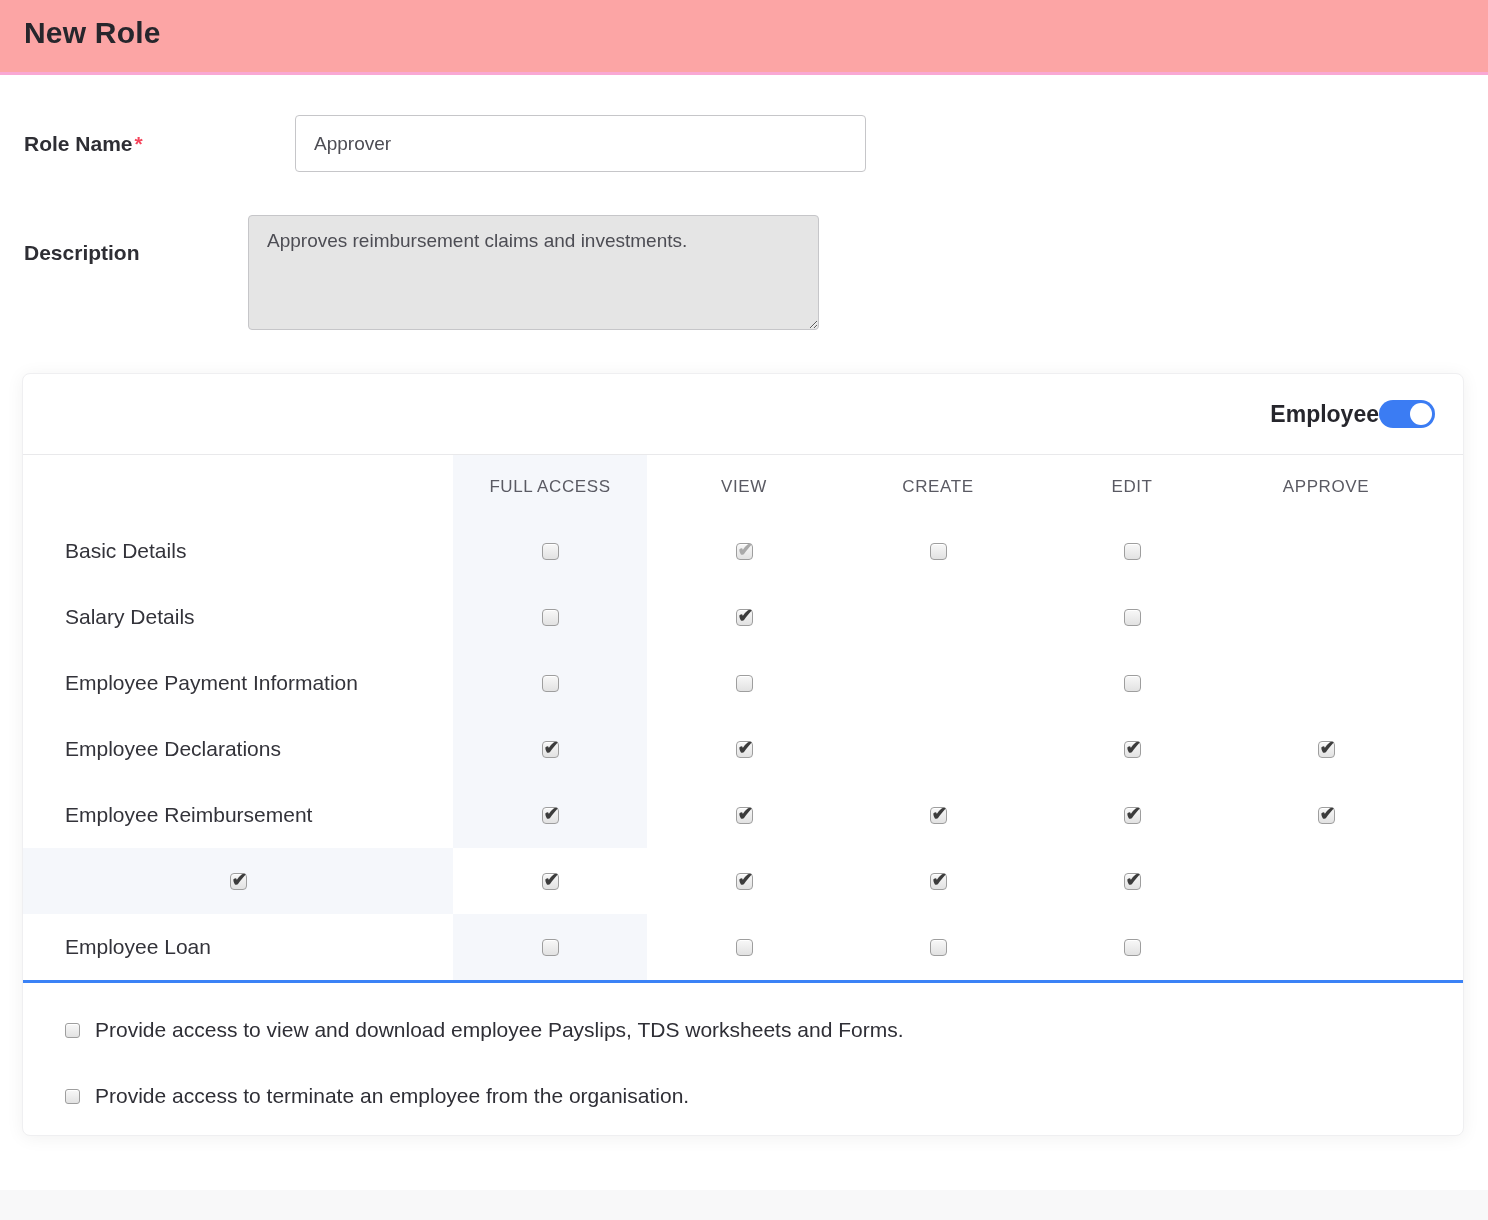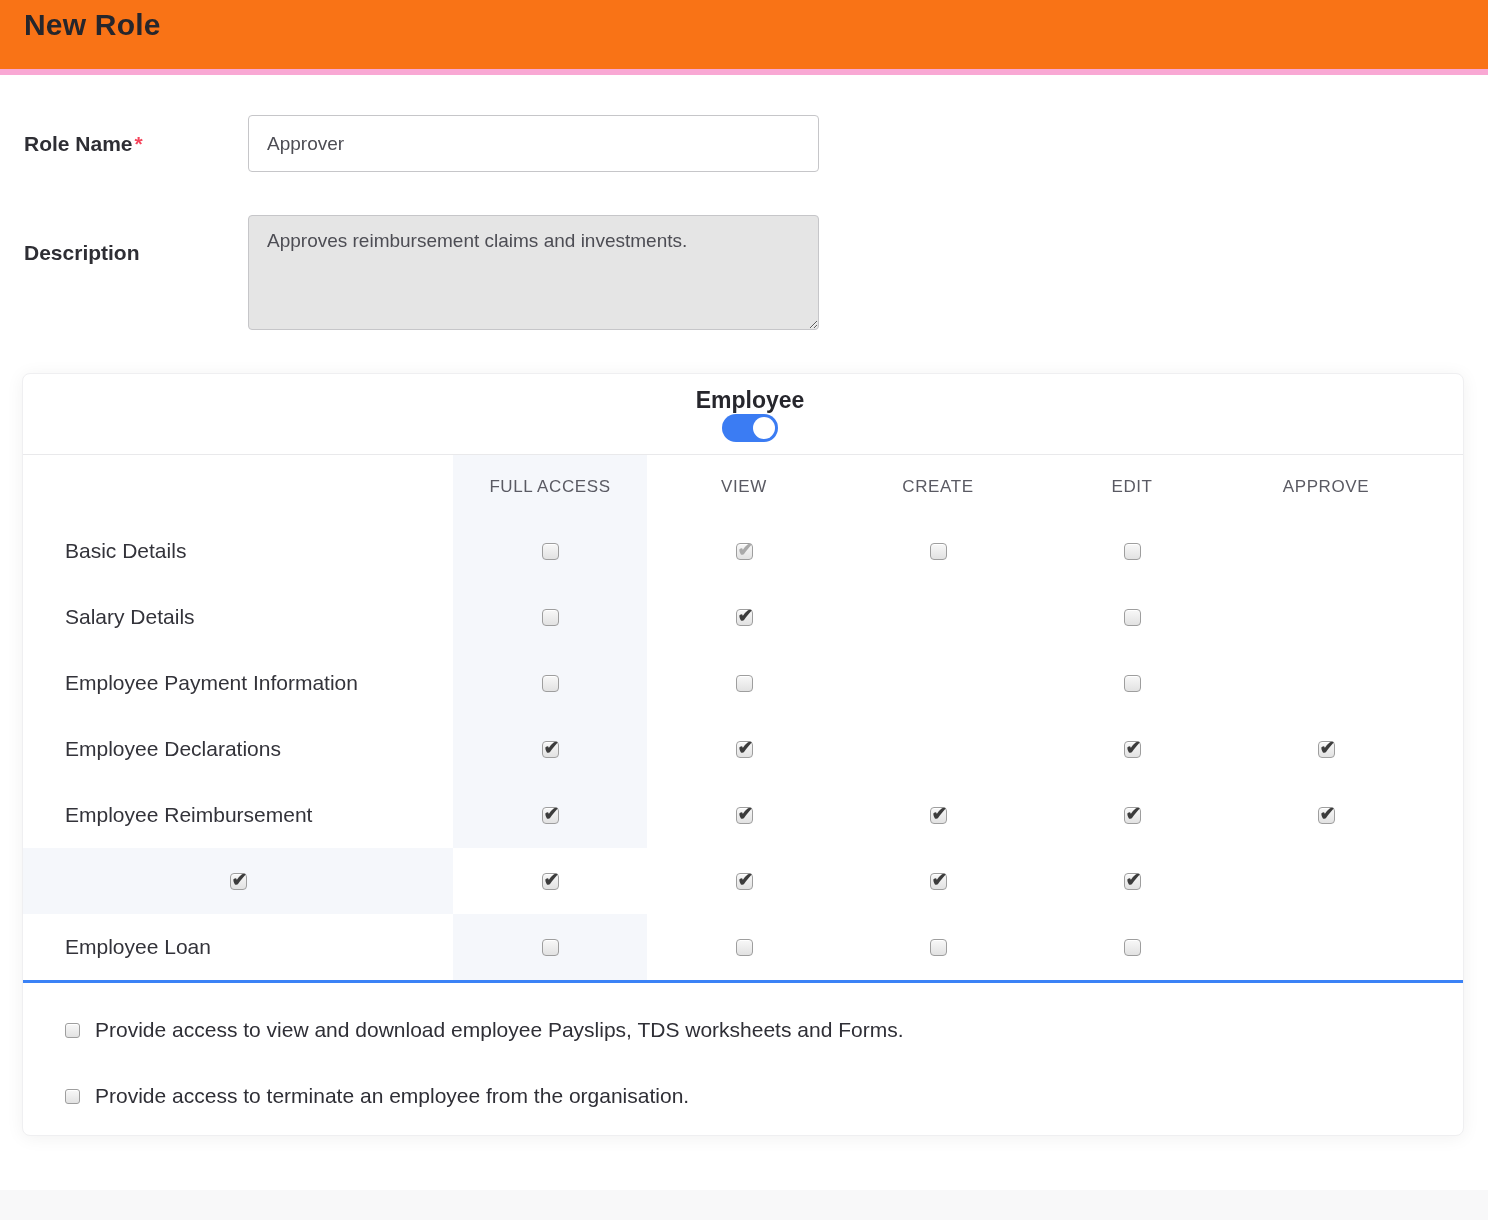--- a/index.html
+++ b/index.html
@@ -6,24 +6,24 @@
   html,body { width:1488px; height:1220px; }
   body {
     font-family:"Liberation Sans", sans-serif;
     background:#ffffff;
     color:#2e2e34;
     position:relative;
     overflow:hidden;
   }
   
   .page-header {
-    padding:8px 24px 0 24px;
+    padding:16px 24px 0 24px;
     height:75px;
-    border-bottom:6px solid #f9a8d4;
-    background:#f97316;
+    border-bottom:3px solid #f9a8d4;
+    background:#fca5a5;
   }
   .page-title {
     font-size:30px;
     font-weight:600;
     color:#26262c;
     letter-spacing:0.2px;
   }
   
   .form-section { padding-top:40px; background:#fff; }
   .form-row { display:flex; margin-bottom:43px; }
@@ -40,20 +40,21 @@
   .text-input {
     width:571px; height:57px;
     border:1px solid #c6c6c9;
     border-radius:4px;
     font-family:"Liberation Sans", sans-serif;
     font-size:19px;
     color:#4d4d54;
     padding:0 18px;
     outline:none;
     background:#fff;
+    margin-left:47px;
   }
   .text-area {
     width:571px; height:115px;
     border:1px solid #c6c6c9;
     border-radius:4px;
     font-family:"Liberation Sans", sans-serif;
     font-size:19px;
     color:#4d4d54;
     padding:14px 18px;
     outline:none;
@@ -67,24 +68,23 @@
     background:#fff;
     border:1px solid #efeff1;
     border-radius:8px;
     box-shadow:0 2px 18px rgba(0,0,0,0.06);
     overflow:hidden;
   }
   .card-head {
     height:81px;
     display:flex;
     align-items:center;
-    justify-content:center;
+    justify-content:flex-end;
     padding:0 28px 0 42px;
     border-bottom:1px solid #e9e9eb;
-    flex-direction:column;
   }
   .module-title {
     font-size:23px;
     font-weight:700;
     color:#26262c;
   }
   .toggle {
     width:56px; height:28px;
     border-radius:14px;
     background:#3b7cf3;

